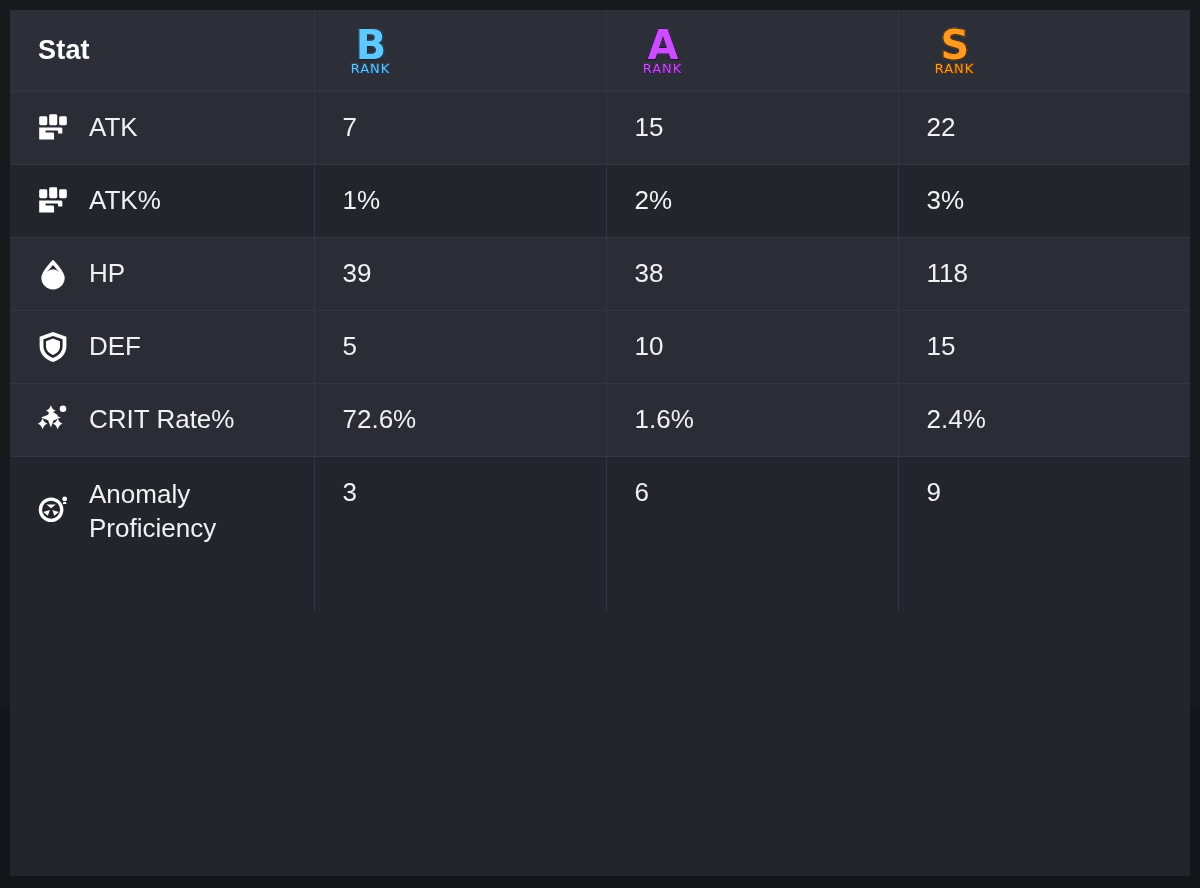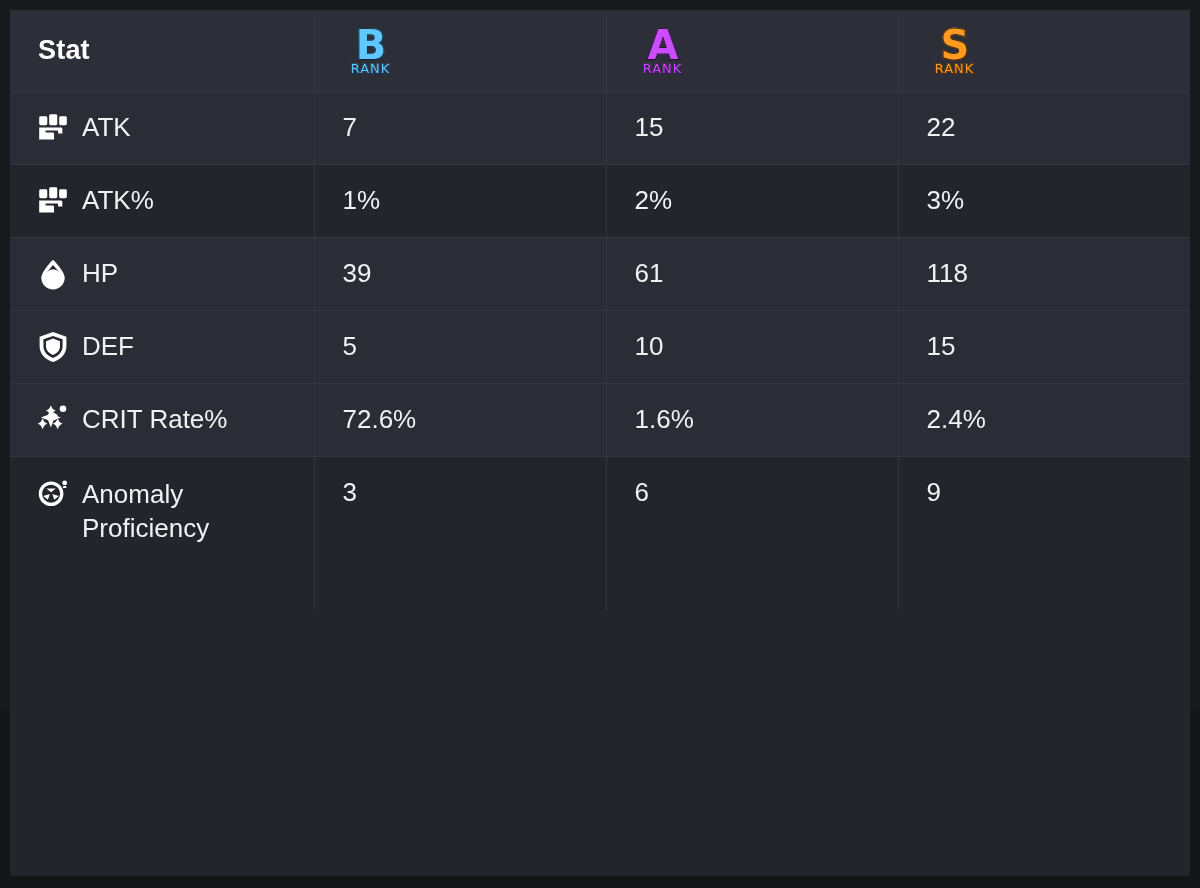--- a/index.html
+++ b/index.html
@@ -120,22 +120,22 @@
     padding: 0 0 0 28px;
   }
   tbody td:last-child  { border-right: none; }
   tbody tr:last-child td { border-bottom: none; }
 
   tbody td.stat-cell { padding-left: 26px; }
   tbody tr.tall td { vertical-align: top; padding-top: 20px; }
 
   .stat-inner {
     display: flex;
-    align-items: flex-start;
-    gap: 12px;
+    align-items: center;
+    gap: 19px;
   }
   .stat-icon {
     flex: 0 0 auto;
     width: 34px;
     height: 34px;
     margin-top: 1px;
   }
   .stat-icon svg { display: block; width: 34px; height: 34px; }
   .stat-label {
     color: #f0f1f3;
@@ -229,21 +229,21 @@
                 <span class="stat-icon">
                   <svg viewBox="0 0 32 32" fill="#ffffff">
                     <path d="M16 2.5C16 2.5 5 13.1 5 19.6A11 11 0 0 0 27 19.6C27 13.1 16 2.5 16 2.5Z"></path>
                     <path d="M16 7.5 10.4 14.1a7.6 7.6 0 0 1 11.2 0Z" fill="#24272e"></path>
                   </svg>
                 </span>
                 <span class="stat-label">HP</span>
               </div>
             </td>
             <td>39</td>
-            <td>61</td>
+            <td>38</td>
             <td>118</td>
           </tr>
           <tr class="odd">
             <td class="stat-cell">
               <div class="stat-inner">
                 <span class="stat-icon">
                   <svg viewBox="0 0 32 32" fill="#ffffff">
                     <path d="M16 1.8 3.4 6.3v9.1c0 7 5.2 12.6 12.6 14.8 7.4-2.2 12.6-7.8 12.6-14.8V6.3Z"></path>
                     <path d="M16 5.6 7 8.8v6.6c0 5.1 3.7 9.2 9 10.9 5.3-1.7 9-5.8 9-10.9V8.8Z" fill="#24272e"></path>
                     <path d="M16 8.1 9.4 10.5v4.9c0 3.8 2.7 6.8 6.6 8.1 3.9-1.3 6.6-4.3 6.6-8.1v-4.9Z"></path>

